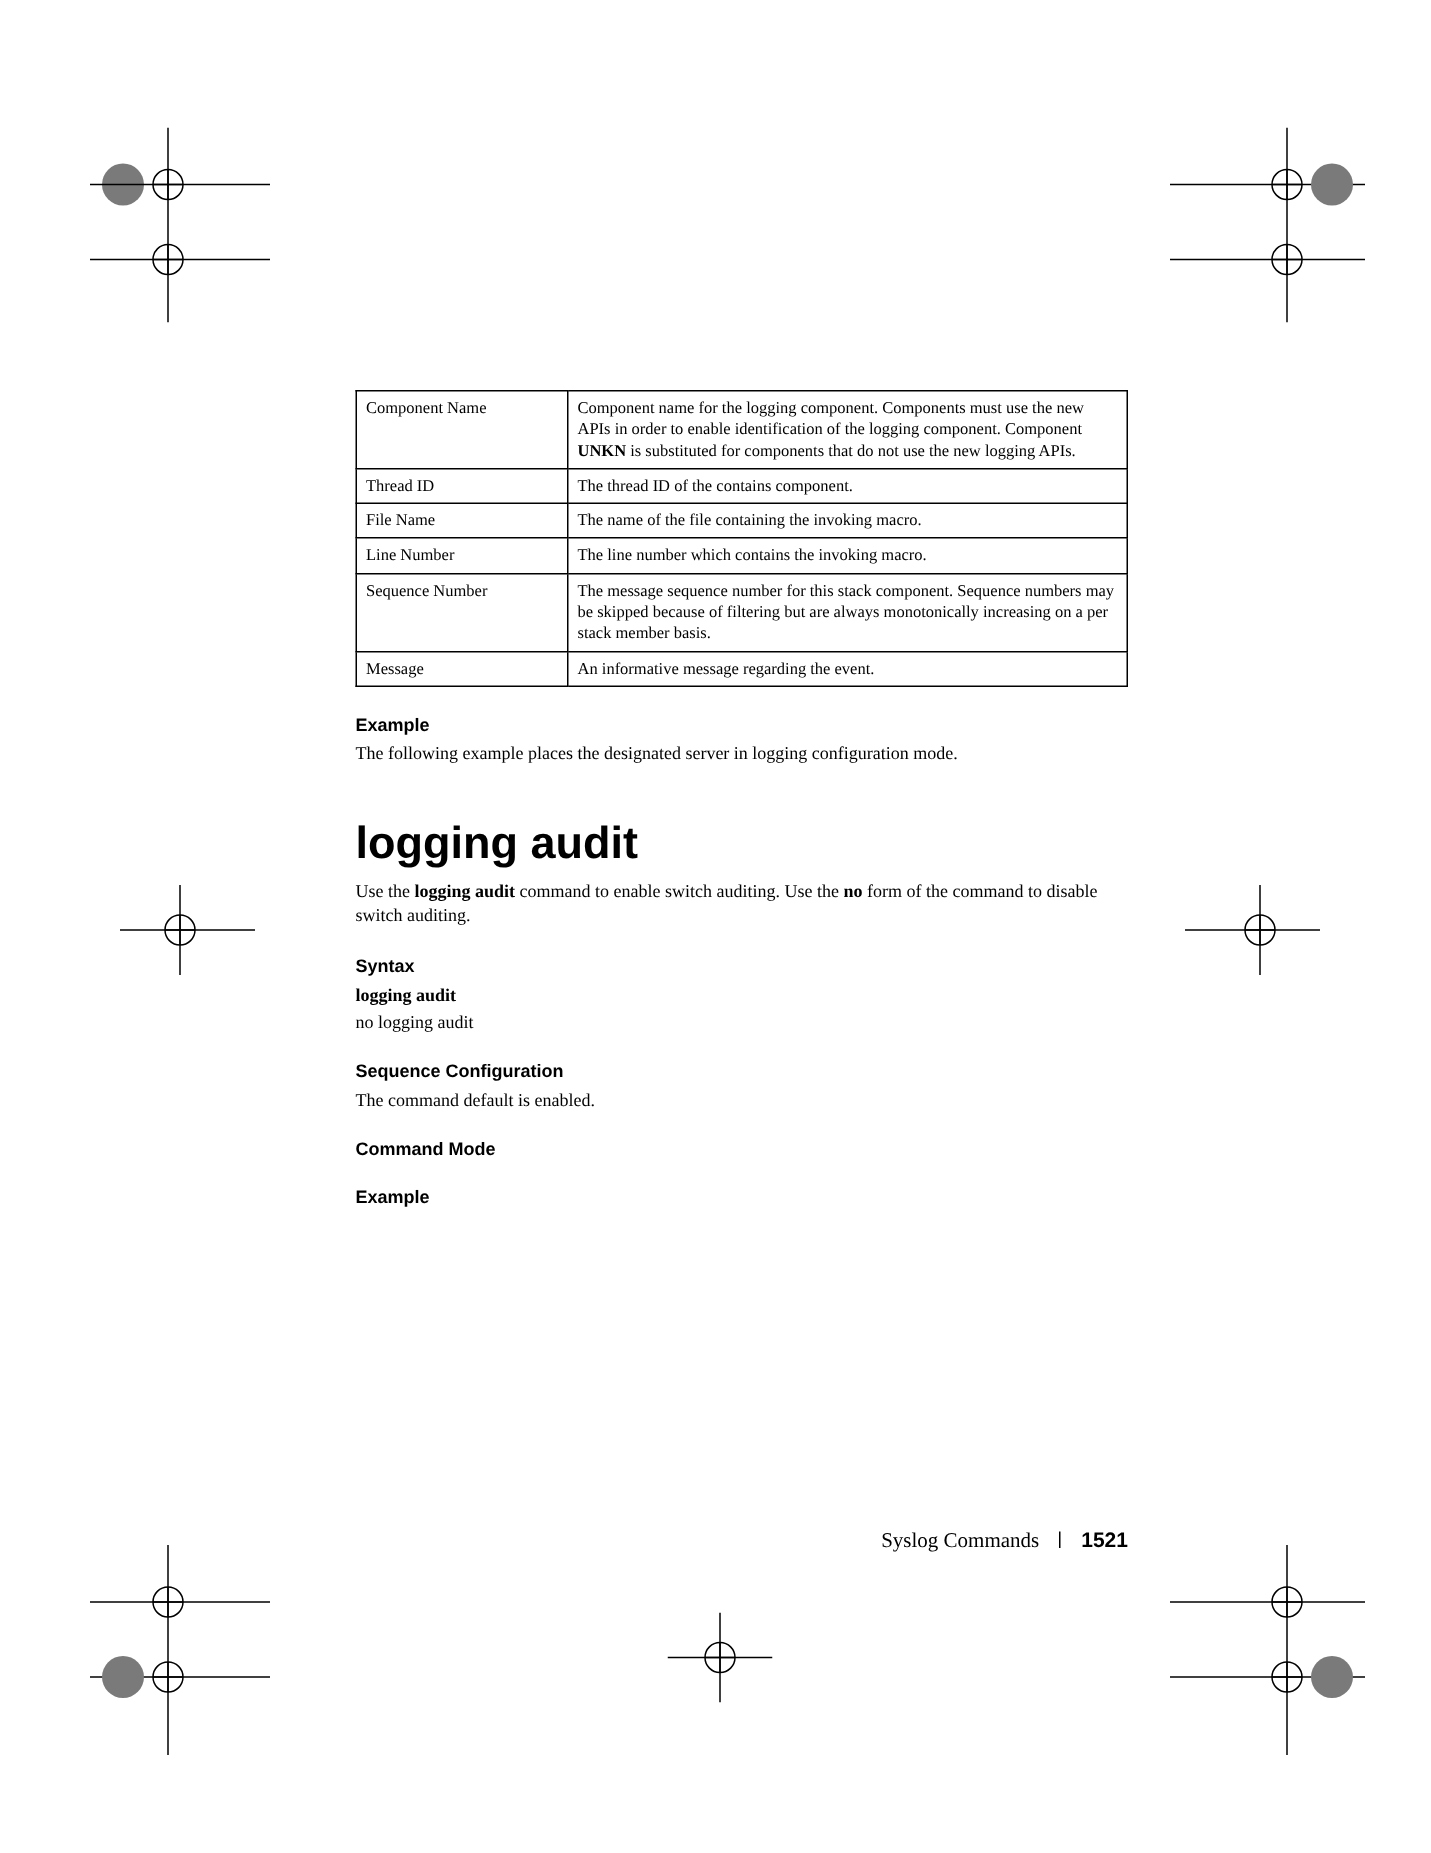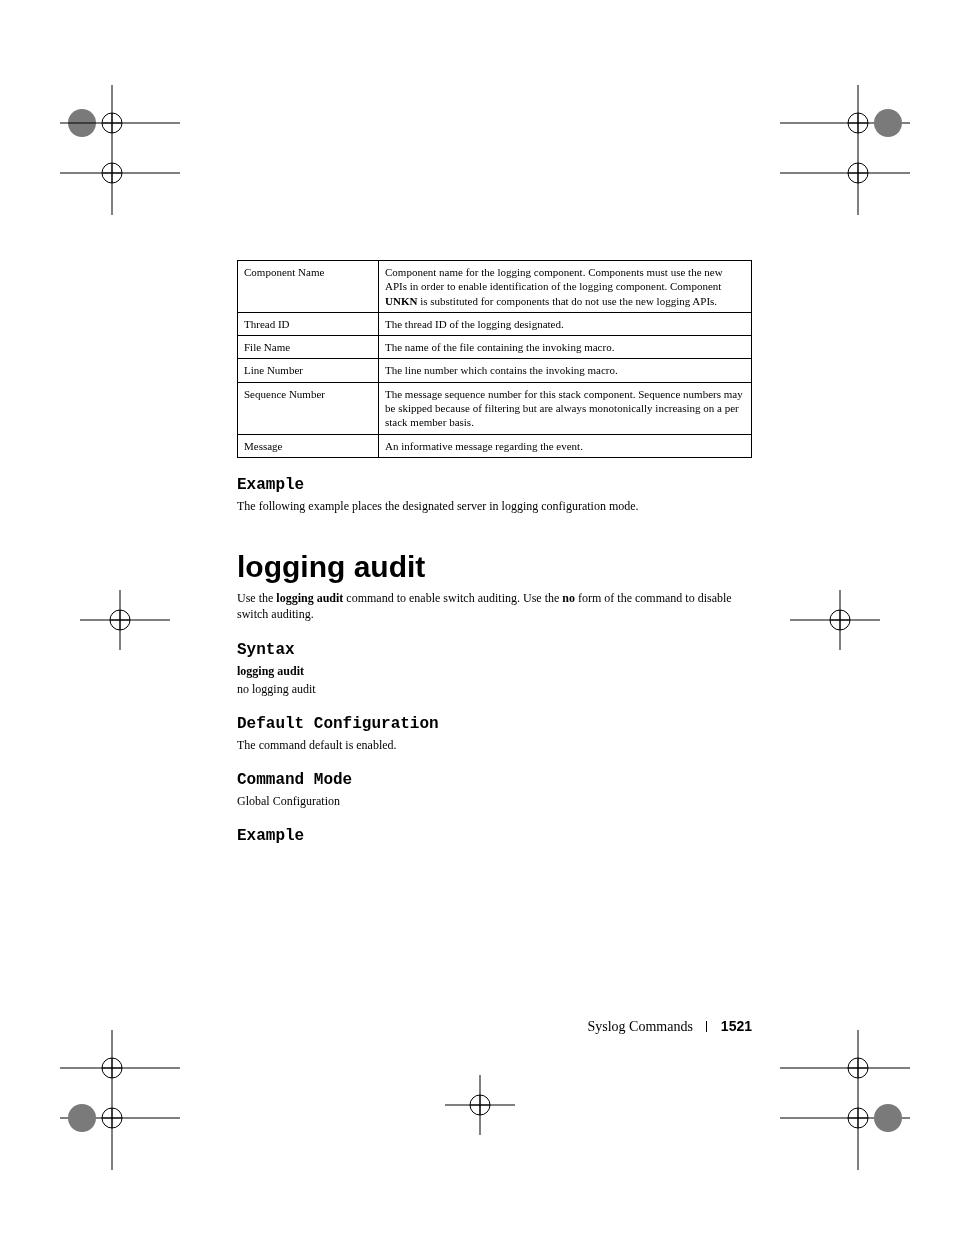--- a/index.html
+++ b/index.html
@@ -26,23 +26,23 @@
   }
   table.defs td {
     border: 1px solid #000;
     padding: 4px 6px;
     vertical-align: top;
   }
   table.defs td.k {
     width: 128px;
   }
   .sect {
-    font-family: Liberation Mono, monospace;
+    font-family: Liberation Sans, sans-serif;
     font-weight: 700;
-    font-size: 16px;
+    font-size: 12px;
     margin-top: 18px;
     margin-bottom: 4px;
   }
   .para {
     font-size: 12px;
     line-height: 1.35;
     margin: 2px 0 10px 0;
   }
   h2.cmd {
     font-family: "Helvetica Neue", Arial, sans-serif;
@@ -84,21 +84,21 @@
   <table class="defs">
     <tbody>
         <tr>
       <td class="k">Component Name</td>
       <td>
         <span>Component name for the logging component. Components must use the new APIs in order to enable identification of the logging component. Component </span><b>UNKN</b><span> is substituted for components that do not use the new logging APIs.</span>
       </td>
     </tr>
     <tr>
       <td class="k">Thread ID</td>
-      <td>The thread ID of the logging designated.</td>
+      <td>The thread ID of the contains component.</td>
     </tr>
     <tr>
       <td class="k">File Name</td>
       <td>The name of the file containing the invoking macro.</td>
     </tr>
     <tr>
       <td class="k">Line Number</td>
       <td>The line number which contains the invoking macro.</td>
     </tr>
     <tr>
@@ -117,25 +117,24 @@
 
   <h2 class="cmd">logging audit</h2>
   <div class="para">
     <span>Use the </span><b>logging audit</b><span> command to enable switch auditing. Use the </span><b>no</b><span> form of the command to disable switch auditing.</span>
   </div>
 
   <div class="sect">Syntax</div>
   <div class="para" style="margin-bottom:2px;"><b>logging audit</b></div>
   <div class="para">no logging audit</div>
 
-  <div class="sect">Default Configuration</div>
+  <div class="sect">Sequence Configuration</div>
   <div class="para">The command default is enabled.</div>
 
   <div class="sect">Command Mode</div>
-  <div class="para">Global Configuration</div>
 
   <div class="sect">Example</div>
 </div>
 
 <div class="footer">
   <span>Syslog Commands</span>
   <span class="sep"></span>
   <span class="pno">1521</span>
 </div>
 

